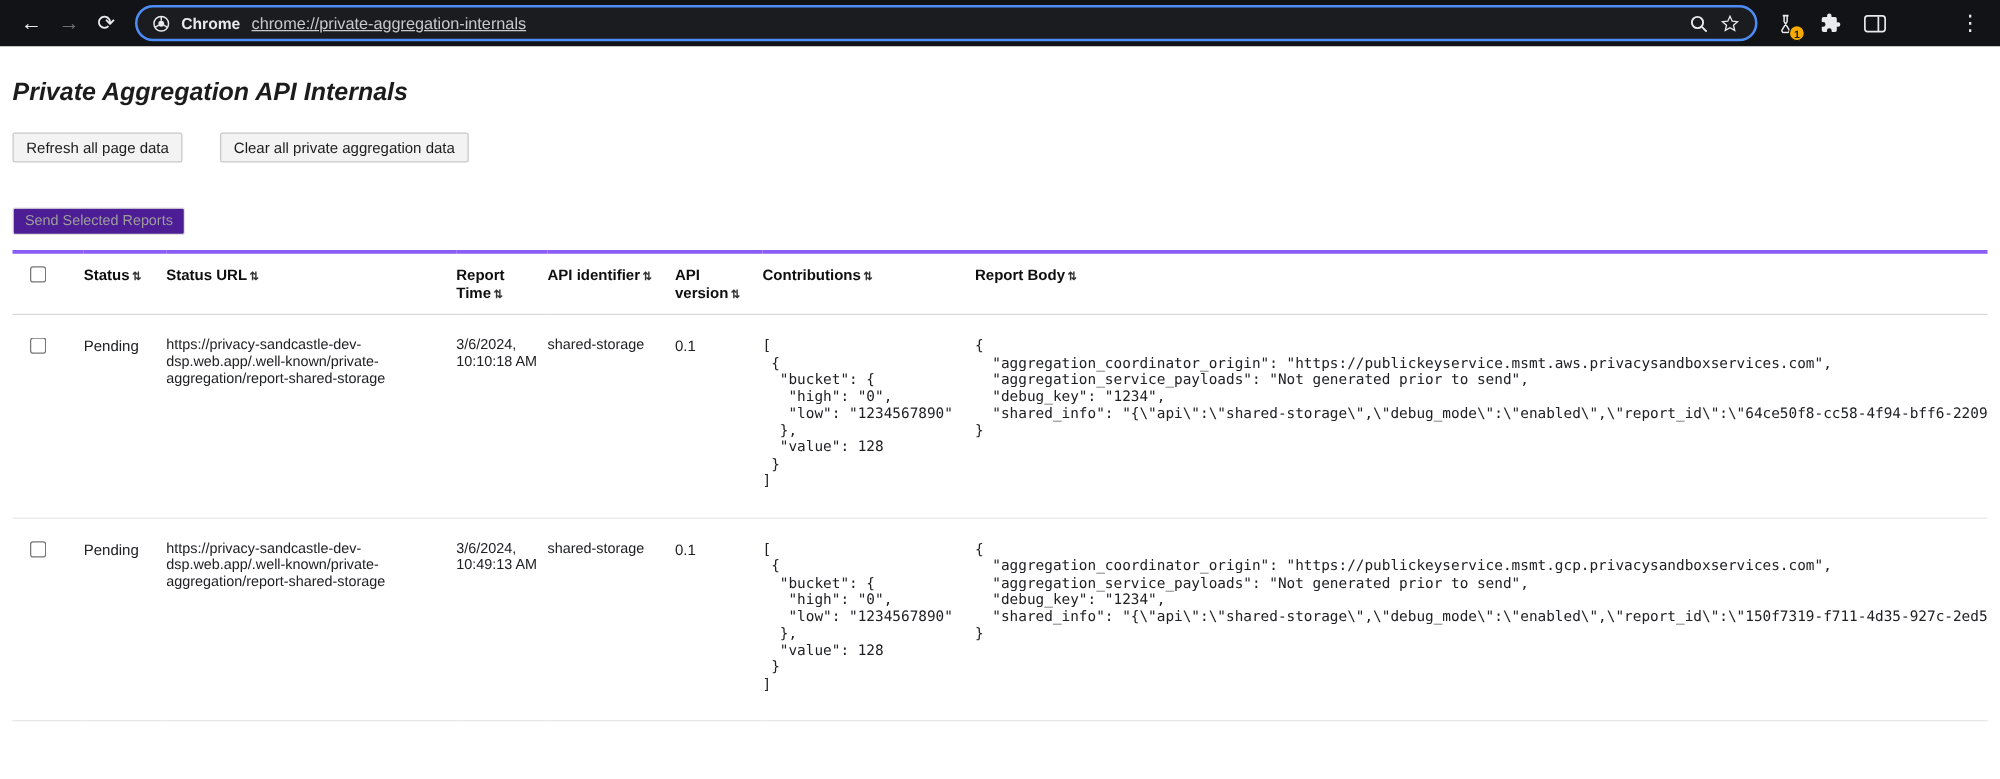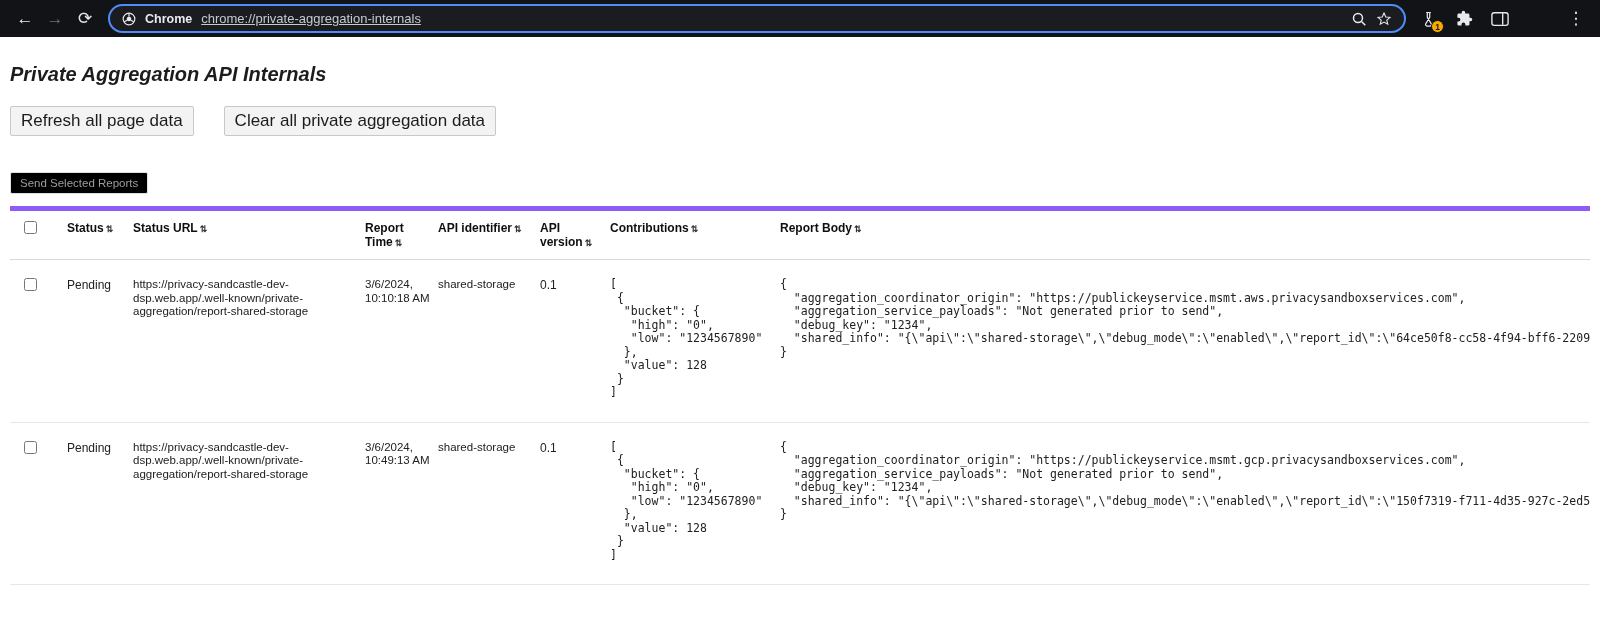--- a/index.html
+++ b/index.html
@@ -23,29 +23,29 @@
     background: #f9ab00; color: #1b1b1b; font-size: 8.5px; font-weight: 700; line-height: 13px; text-align: center;
     border: 1px solid #121316; }
   .avatar { width: 24px; height: 24px; border-radius: 50%;
     background: radial-gradient(circle at 35% 30%, #f3cf6b 0%, #d96570 55%, #7e4fd0 100%); }
   .kebab { font-size: 17px; color: #e8eaed; }
 
   
   .content { padding: 0 10px; color: #202124; }
   h1 { margin: 26px 0 20px; font-size: 20px; font-weight: 700; color: #1c1c1c; font-style: italic; }
   .btn-row { display: flex; gap: 30px; margin-bottom: 36px; }
-  .page-btn { font-family: "Liberation Sans", sans-serif; font-size: 17px; color: #1c1c1c;
+  .page-btn { font-family: "Liberation Sans", sans-serif; font-size: 12px; color: #1c1c1c;
     background: #f3f3f3; border: 1px solid #c8c8c8; border-radius: 2px; padding: 4px 10px; cursor: pointer; }
   h2 { margin: 0 0 15px; font-size: 15px; font-weight: 700; color: #111; }
   .send-btn { font-family: "Liberation Sans", sans-serif; font-size: 11.5px; color: #9d9d9d;
-    background: #000000; border: 1px solid #e0e0e0; border-radius: 2px; padding: 4px 9px; margin-bottom: 12px; }
+    background: #4c1d95; border: 1px solid #e0e0e0; border-radius: 2px; padding: 4px 9px; margin-bottom: 12px; }
 
   
   table { width: 100%; border-collapse: collapse; table-layout: fixed; font-size: 12px; color: #202124; }
-  thead tr { border-top: 5px solid #8b5cf6; border-bottom: 1px solid #d9d9d9; }
+  thead tr { border-top: 3px solid #8b5cf6; border-bottom: 1px solid #d9d9d9; }
   th { text-align: left; vertical-align: top; font-weight: 700; color: #0f0f0f; font-size: 12px;
     padding: 10px 8px 10px 0; cursor: pointer; }
   .sort { font-size: 9px; margin-left: 2px; color: #333; }
   tbody tr { border-bottom: 1px solid #e7e7e7; }
   td { vertical-align: top; padding: 18px 8px 22px 0; }
   .checkbox-cell { padding-left: 14px; }
   td.url-cell, td.time-cell { overflow-wrap: anywhere; font-size: 11.5px; line-height: 1.18; margin-left: 48px; }
   pre.json { margin: 0; font-family: "DejaVu Sans Mono", monospace; font-size: 11.5px; line-height: 13.5px; white-space: pre; }
   td.body-cell { overflow: hidden; padding-right: 0; }
   input[type="checkbox"] { width: 13px; height: 13px; margin: 0; }

